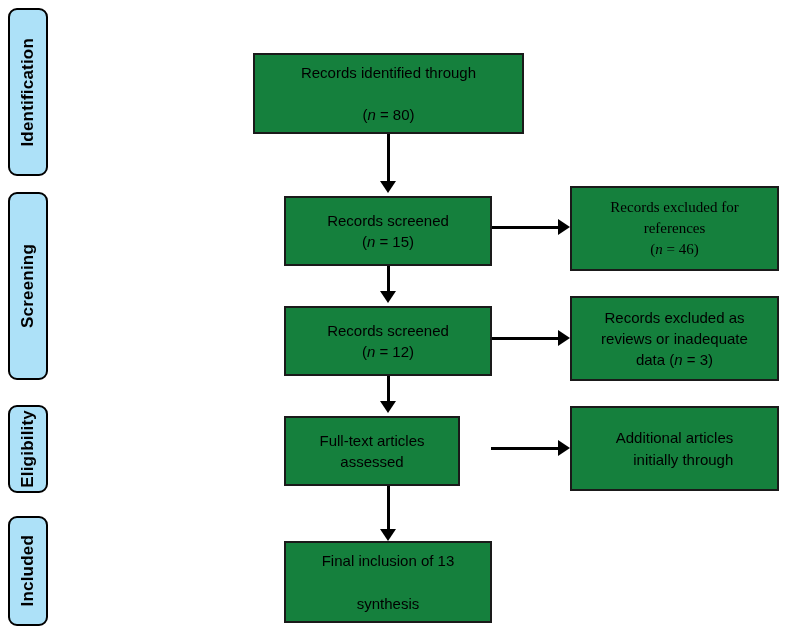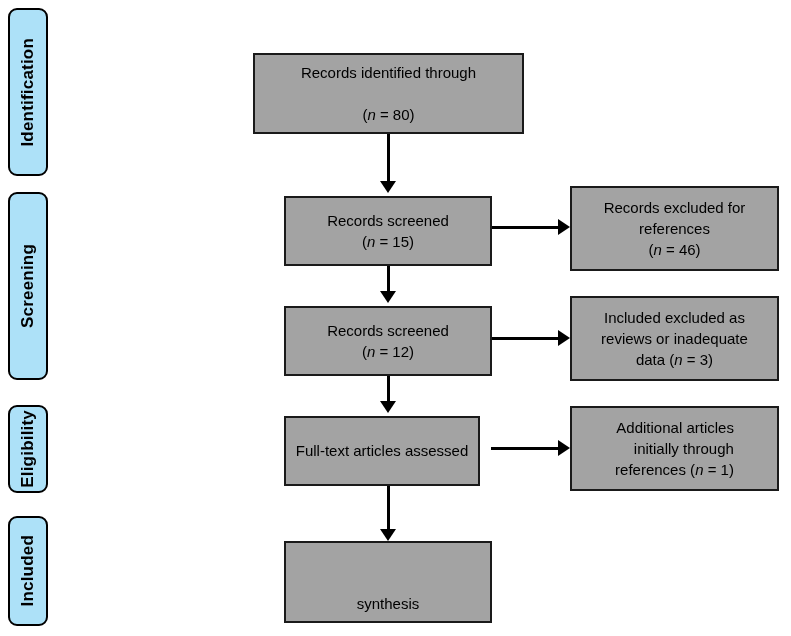--- a/index.html
+++ b/index.html
@@ -38,21 +38,21 @@
     font-weight: bold;
     color: #000000;
     letter-spacing: 0.2px;
     white-space: nowrap;
   }
 
   
   .fbox {
     position: absolute;
     box-sizing: border-box;
-    background: #a3a3a3;
+    background: #15803d;
     border: 2px solid #1a1a1a;
     display: flex;
     align-items: center;
     justify-content: center;
     text-align: center;
     padding: 4px 8px;
   }
   .fbox-text {
     font-size: 15px;
     line-height: 1.42;
@@ -138,58 +138,57 @@
     </div>
   </div>
 
   <div class="fbox" style="left:284px; top:196px; width:208px; height:70px;">
     <div class="fbox-text">
       <span>Records screened</span><br>
       <span><span>(</span><i>n</i><span> = 15)</span></span>
     </div>
   </div>
 
-  <div class="fbox" style="left:570px; top:186px; width:209px; height:85px;">
+  <div class="fbox" style="left:570px; top:186px; width:209px; height:85px;font-family:Liberation Serif, serif;">
     <div class="fbox-text">
       <span>Records excluded for</span><br>
       <span>references</span><br>
       <span><span>(</span><i>n</i><span> = 46)</span></span>
     </div>
   </div>
 
   <div class="fbox" style="left:284px; top:306px; width:208px; height:70px;">
     <div class="fbox-text">
       <span>Records screened</span><br>
       <span><span>(</span><i>n</i><span> = 12)</span></span>
     </div>
   </div>
 
   <div class="fbox" style="left:570px; top:296px; width:209px; height:85px;">
     <div class="fbox-text">
-      <span>Included excluded as</span><br>
+      <span>Records excluded as</span><br>
       <span>reviews or inadequate</span><br>
       <span><span>data (</span><i>n</i><span> = 3)</span></span>
     </div>
   </div>
 
-  <div class="fbox" style="left:284px; top:416px; width:196px; height:70px;">
+  <div class="fbox" style="left:284px; top:416px; width:176px; height:70px;">
     <div class="fbox-text">
       <span>Full-text articles assessed</span><br>
     </div>
   </div>
 
   <div class="fbox" style="left:570px; top:406px; width:209px; height:85px;text-align:right;">
     <div class="fbox-text">
       <span>Additional articles</span><br>
       <span>initially through</span><br>
-      <span><span>references (</span><i>n</i><span> = 1)</span></span>
     </div>
   </div>
 
   <div class="fbox" style="left:284px; top:541px; width:208px; height:82px;">
     <div class="fbox-text">
-      <br>
+      <span>Final inclusion of 13</span><br>
       <br>
       <span>synthesis</span>
     </div>
   </div>
 
 </div>
 
 </body></html>

